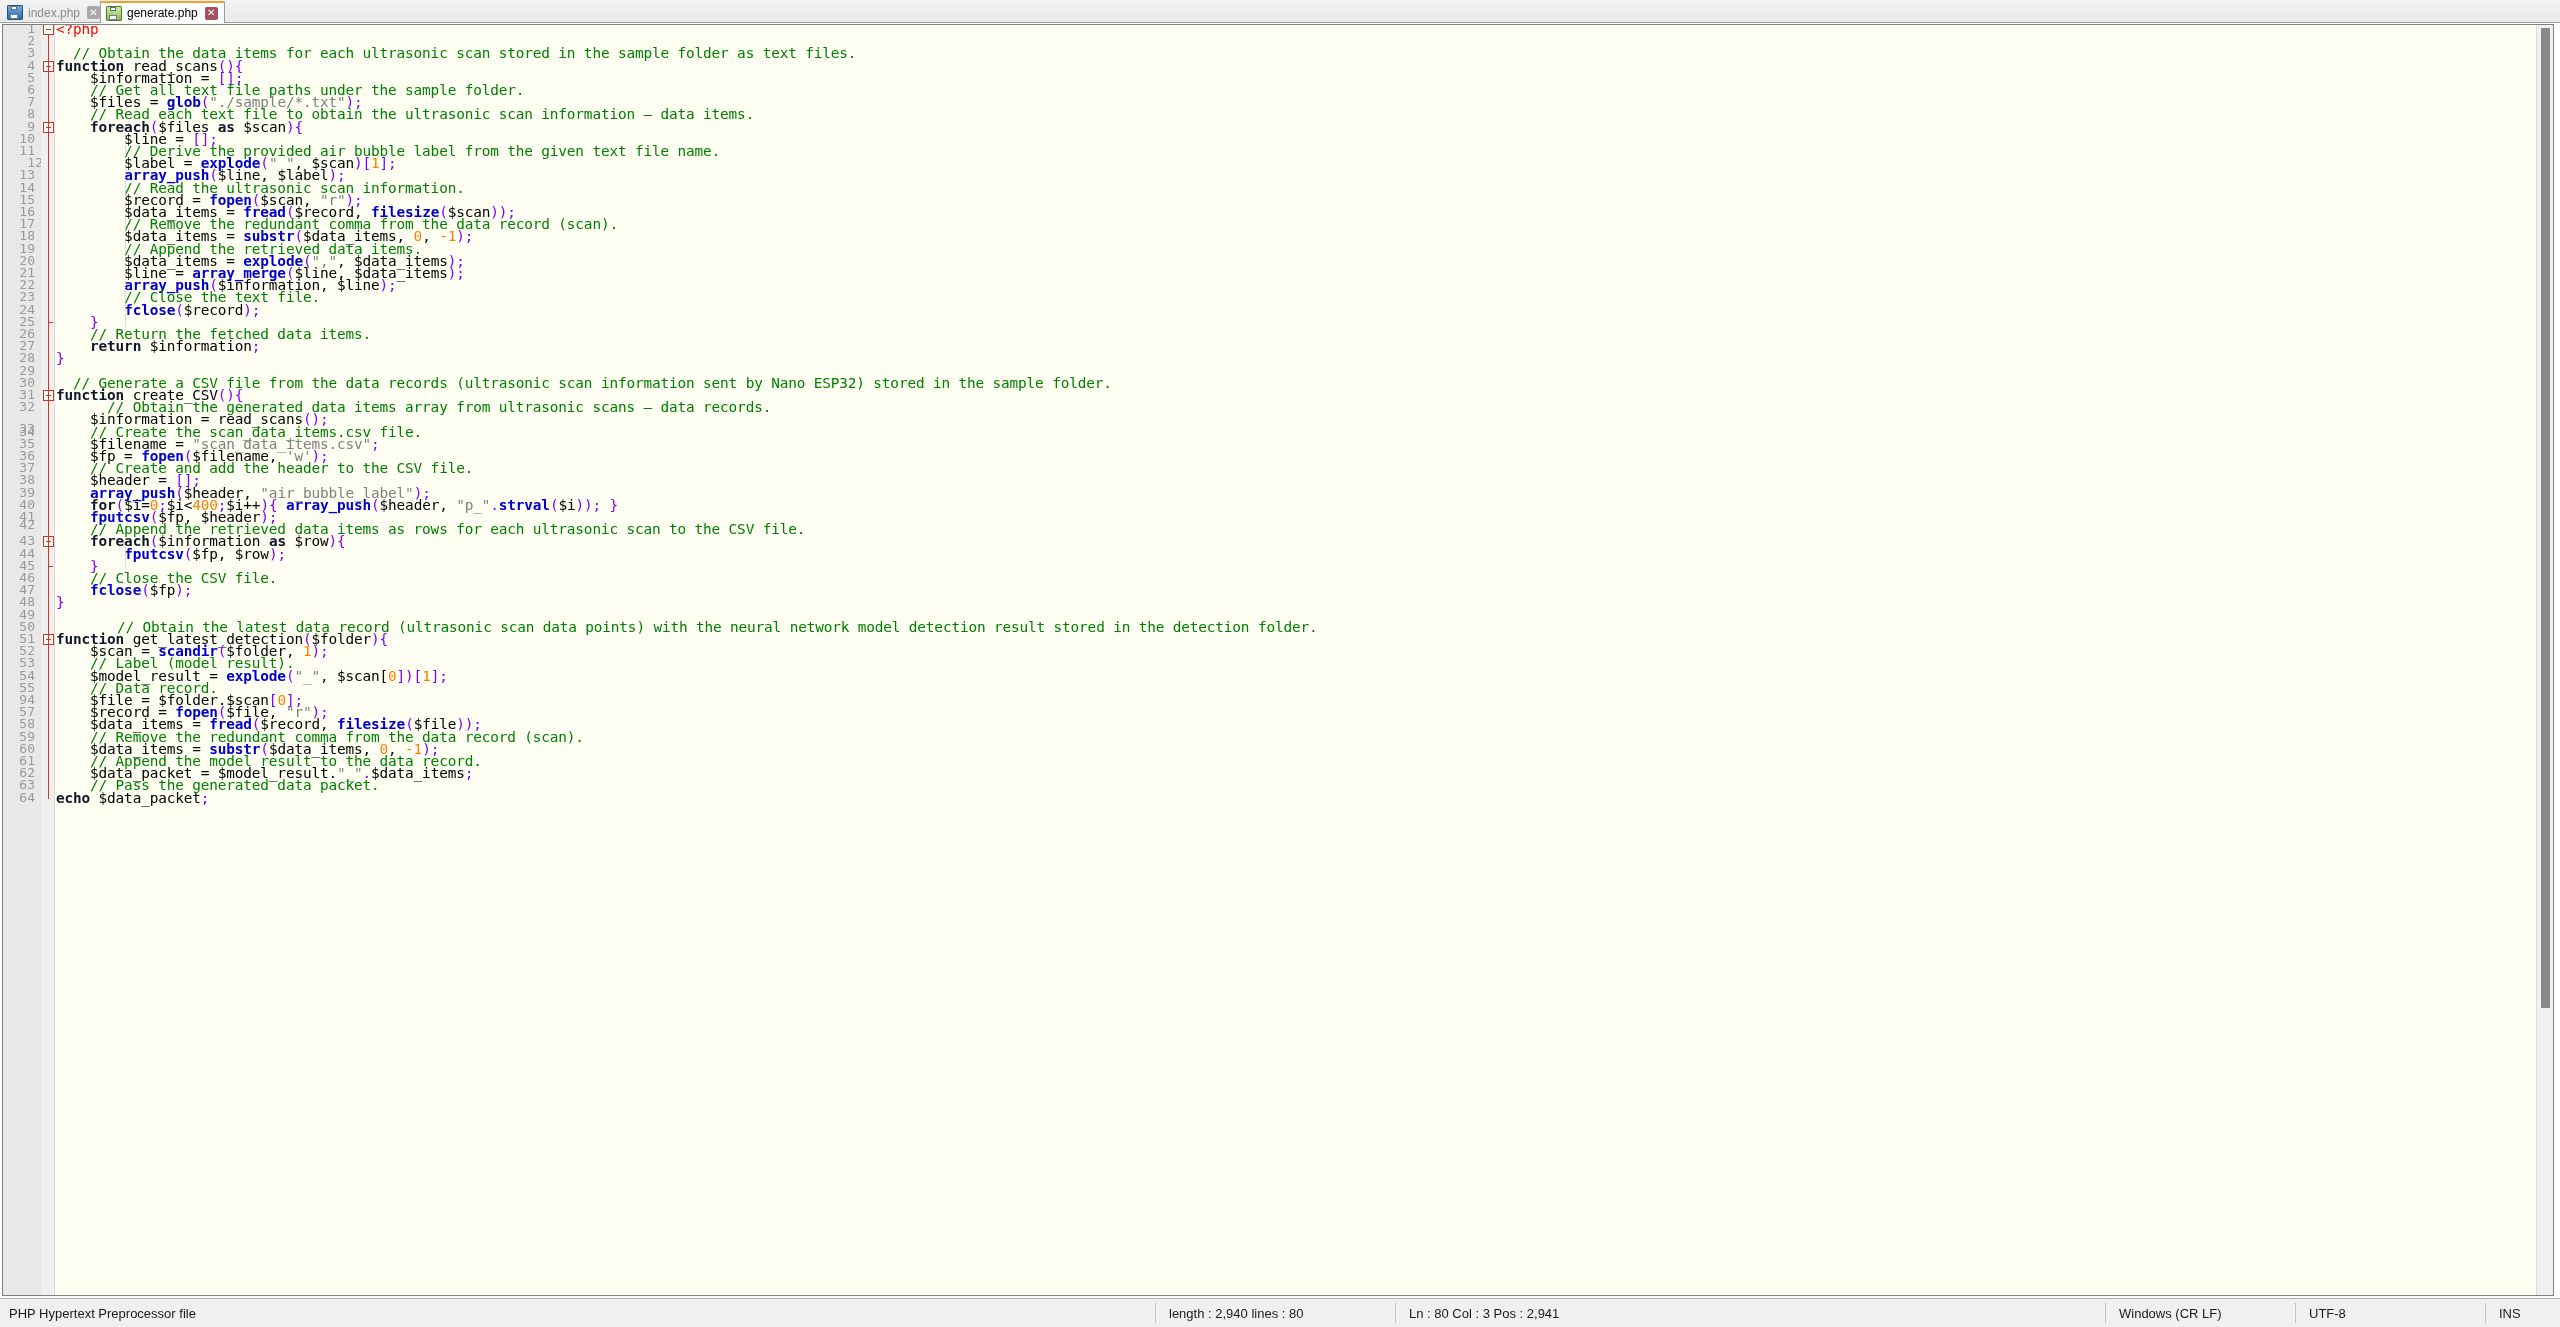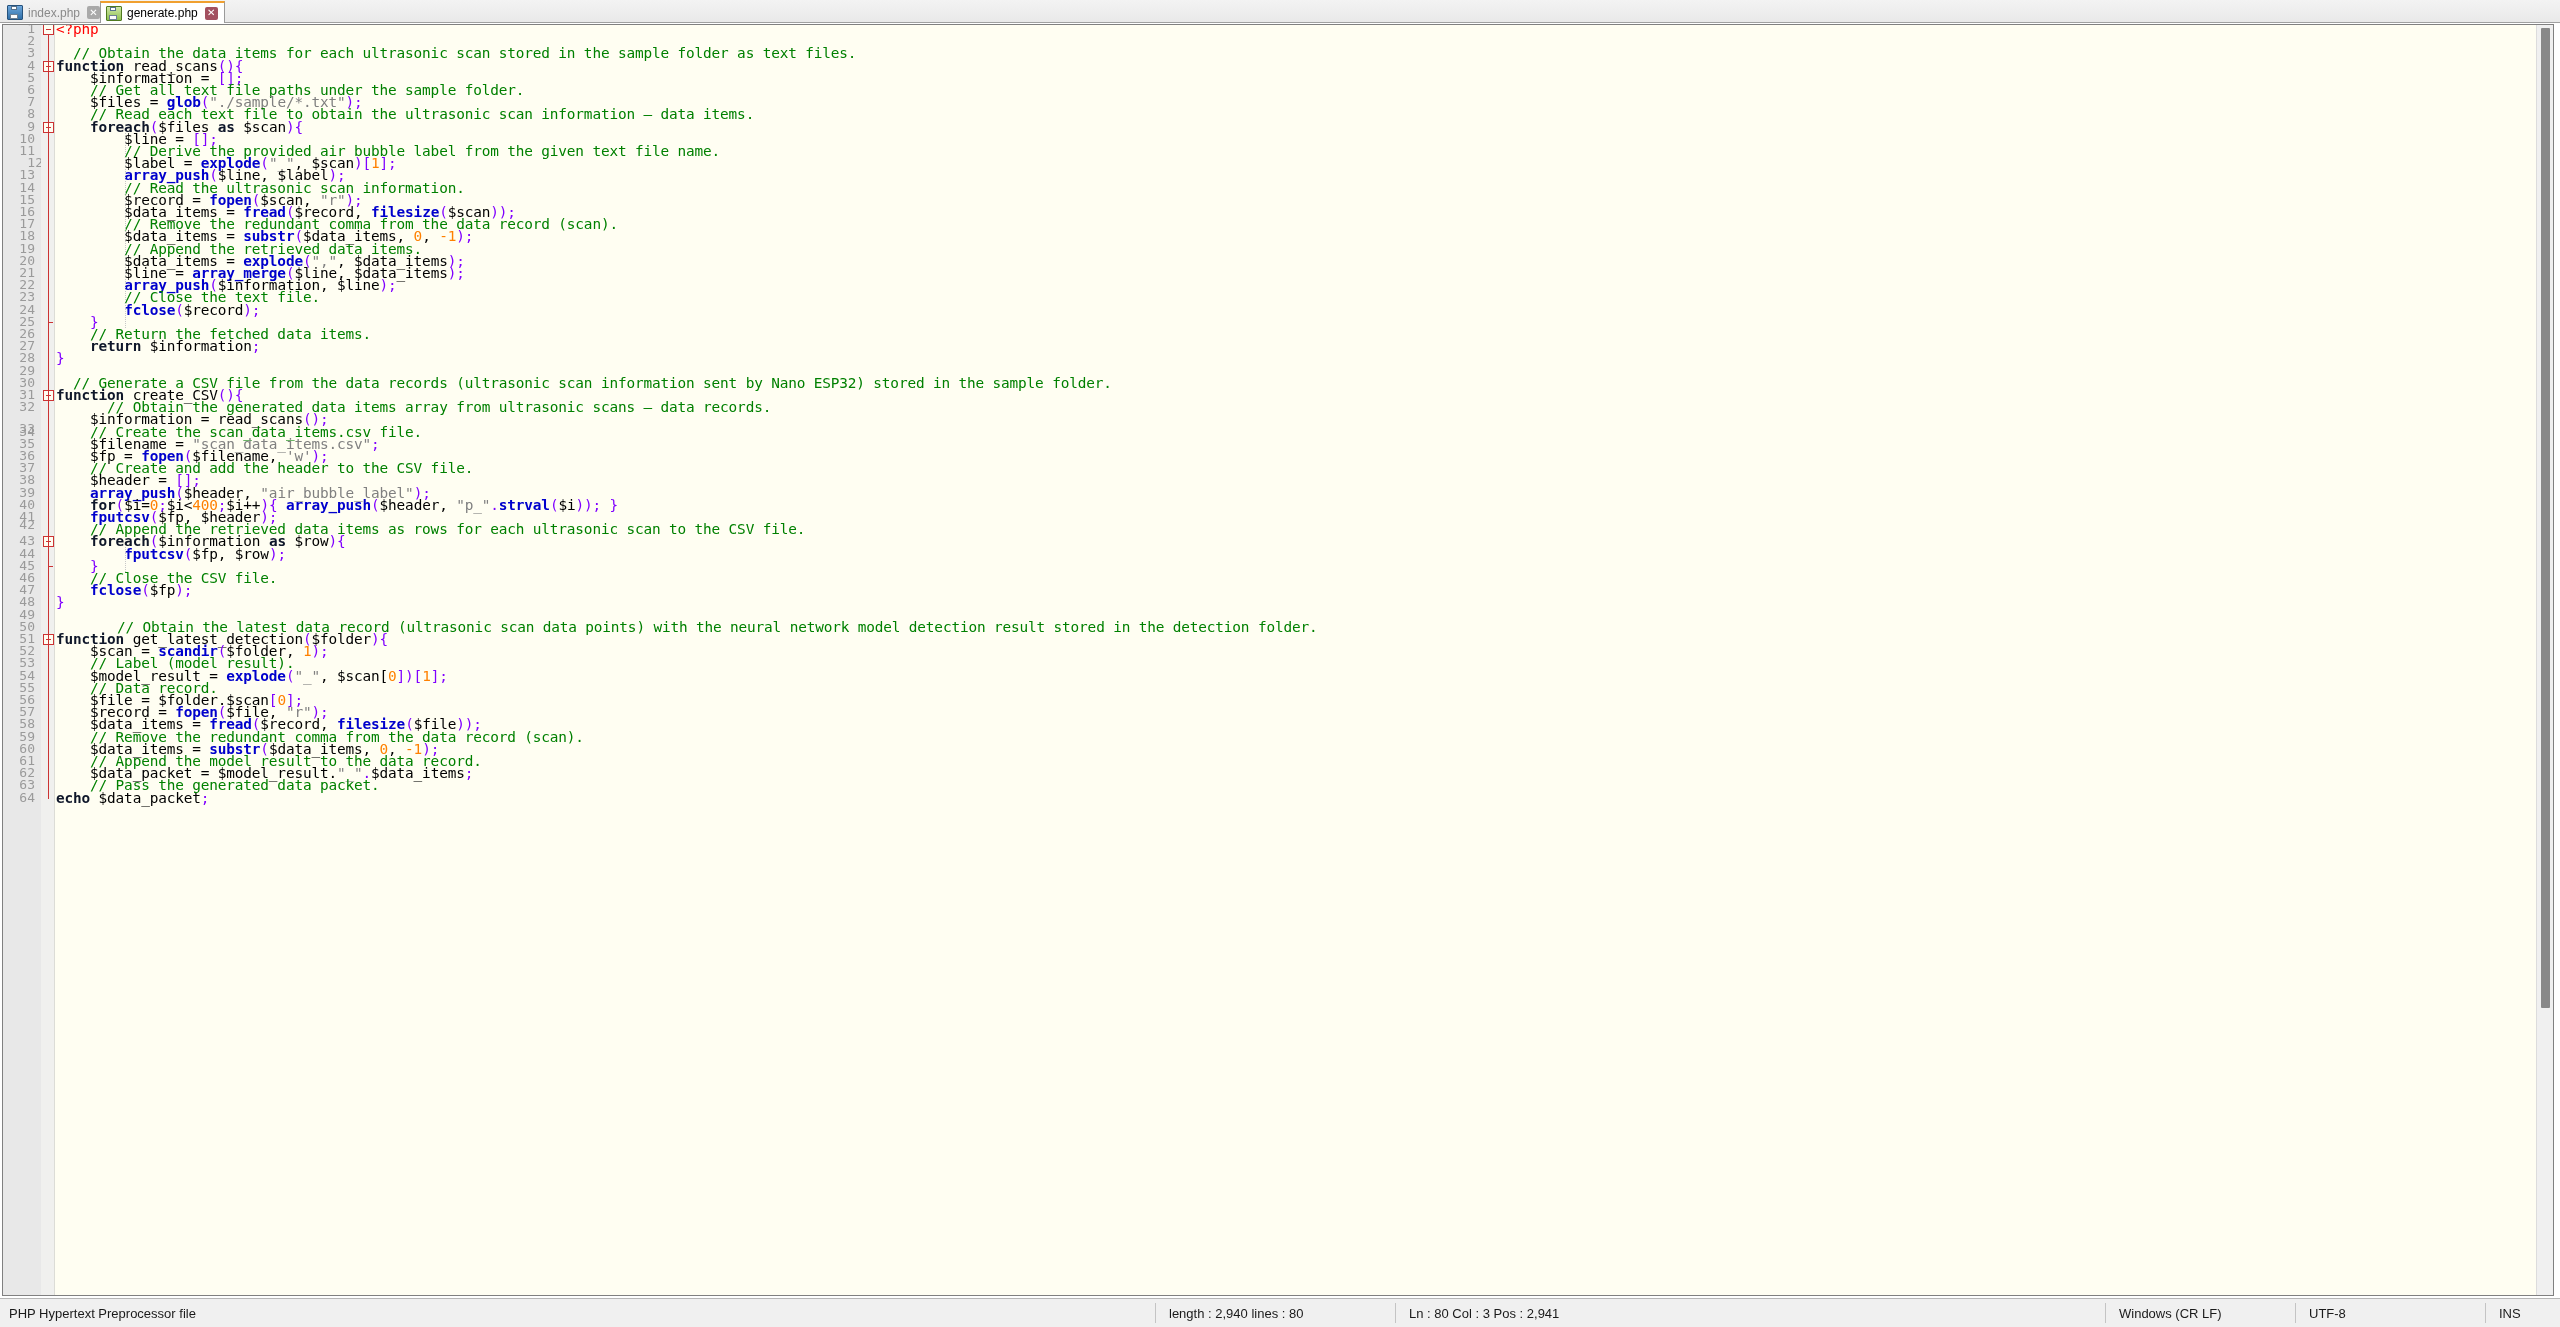--- a/index.html
+++ b/index.html
@@ -273,21 +273,21 @@
       <div class="lnrow" style="top: 547px; height: 12.2px; line-height: 12.2px;">46</div>
       <div class="lnrow" style="top: 559.2px; height: 12.2px; line-height: 12.2px;">47</div>
       <div class="lnrow" style="top: 571.4px; height: 12.2px; line-height: 12.2px;">48</div>
       <div class="lnrow" style="top: 583.6px; height: 12.2px; line-height: 12.2px;">49</div>
       <div class="lnrow" style="top: 595.8px; height: 12.2px; line-height: 12.2px;">50</div>
       <div class="lnrow" style="top: 608px; height: 12.2px; line-height: 12.2px;">51</div>
       <div class="lnrow" style="top: 620.2px; height: 12.2px; line-height: 12.2px;">52</div>
       <div class="lnrow" style="top: 632.4px; height: 12.2px; line-height: 12.2px;">53</div>
       <div class="lnrow" style="top: 644.6px; height: 12.2px; line-height: 12.2px;">54</div>
       <div class="lnrow" style="top: 656.8px; height: 12.2px; line-height: 12.2px;">55</div>
-      <div class="lnrow" style="top: 669px; height: 12.2px; line-height: 12.2px;">56</div>
+      <div class="lnrow" style="top: 669px; height: 12.2px; line-height: 12.2px;">94</div>
       <div class="lnrow" style="top: 681.2px; height: 12.2px; line-height: 12.2px;">57</div>
       <div class="lnrow" style="top: 693.4px; height: 12.2px; line-height: 12.2px;">58</div>
       <div class="lnrow" style="top: 705.6px; height: 12.2px; line-height: 12.2px;">59</div>
       <div class="lnrow" style="top: 717.8px; height: 12.2px; line-height: 12.2px;">60</div>
       <div class="lnrow" style="top: 730px; height: 12.2px; line-height: 12.2px;">61</div>
       <div class="lnrow" style="top: 742.2px; height: 12.2px; line-height: 12.2px;">62</div>
       <div class="lnrow" style="top: 754.4px; height: 12.2px; line-height: 12.2px;">63</div>
       <div class="lnrow" style="top: 766.6px; height: 12.2px; line-height: 12.2px;">64</div>
     </div>
   <div id="foldmargin"></div>

